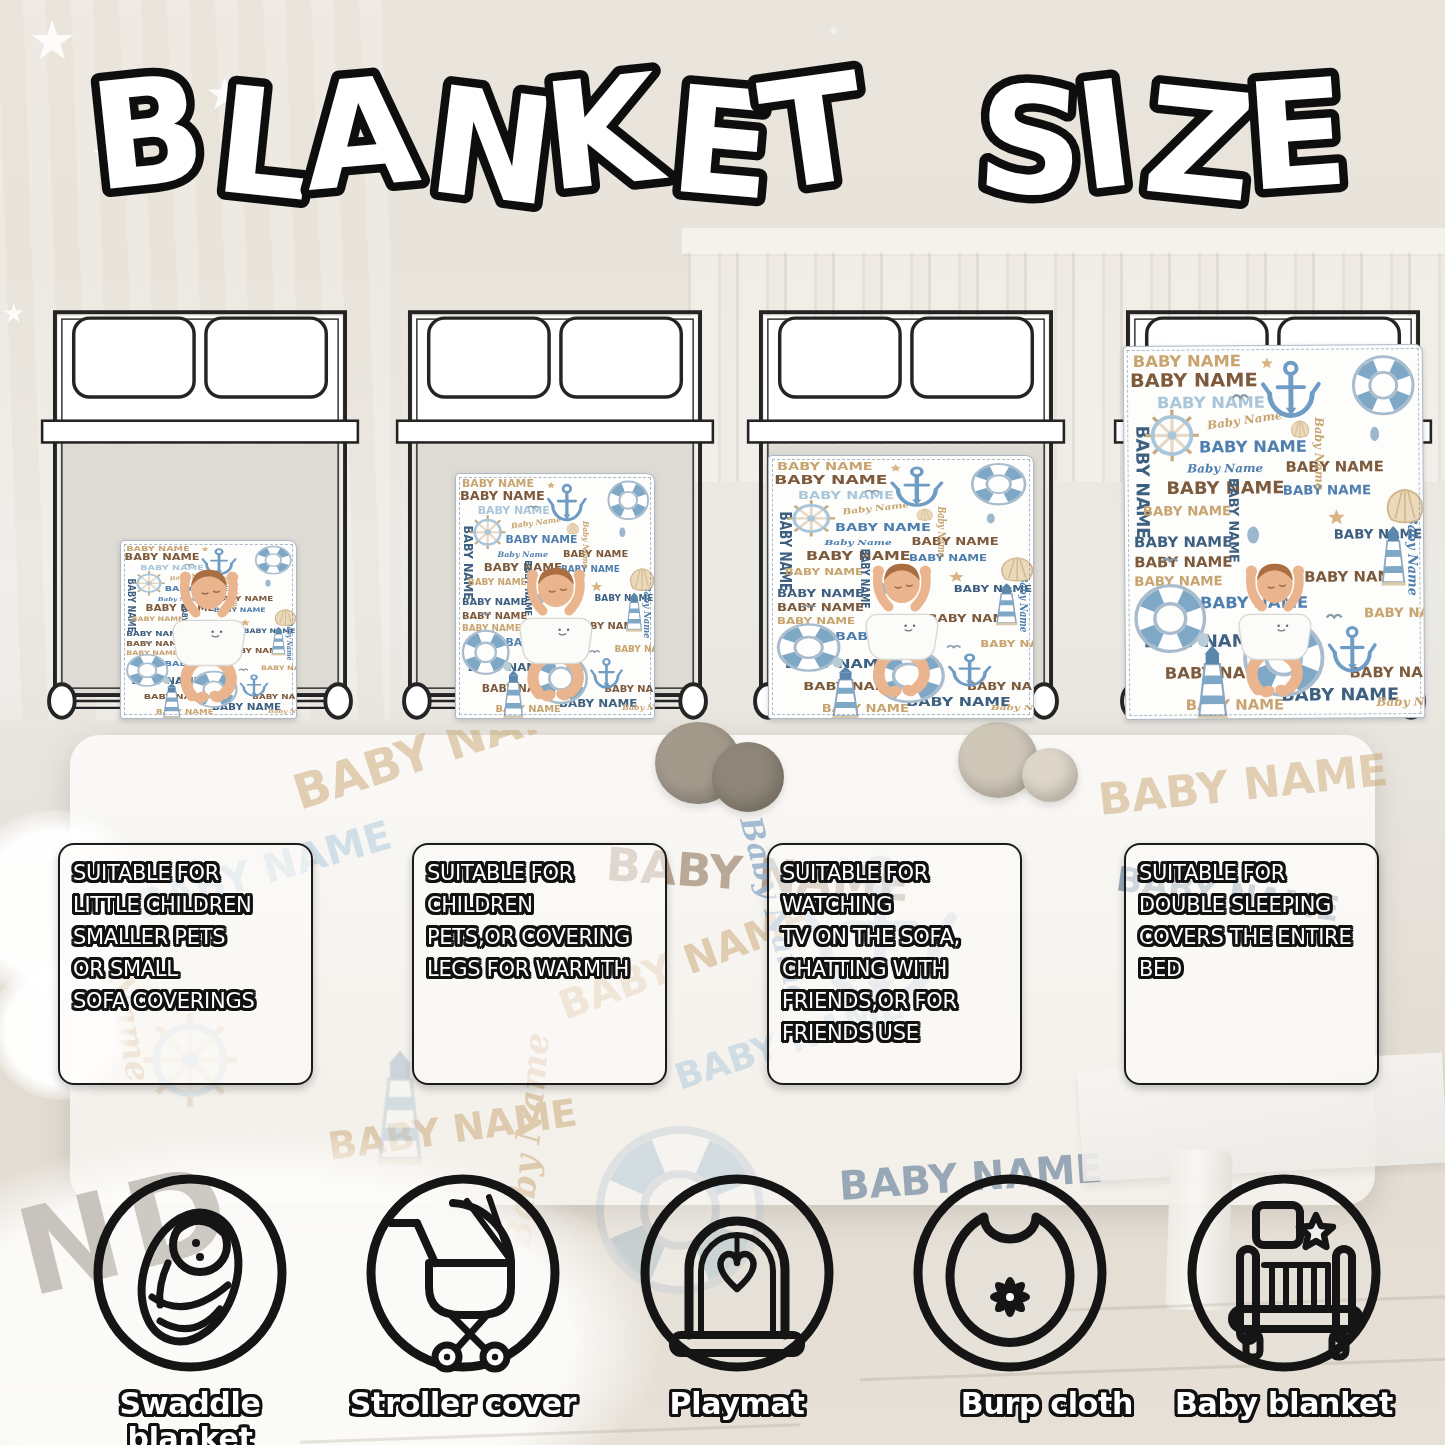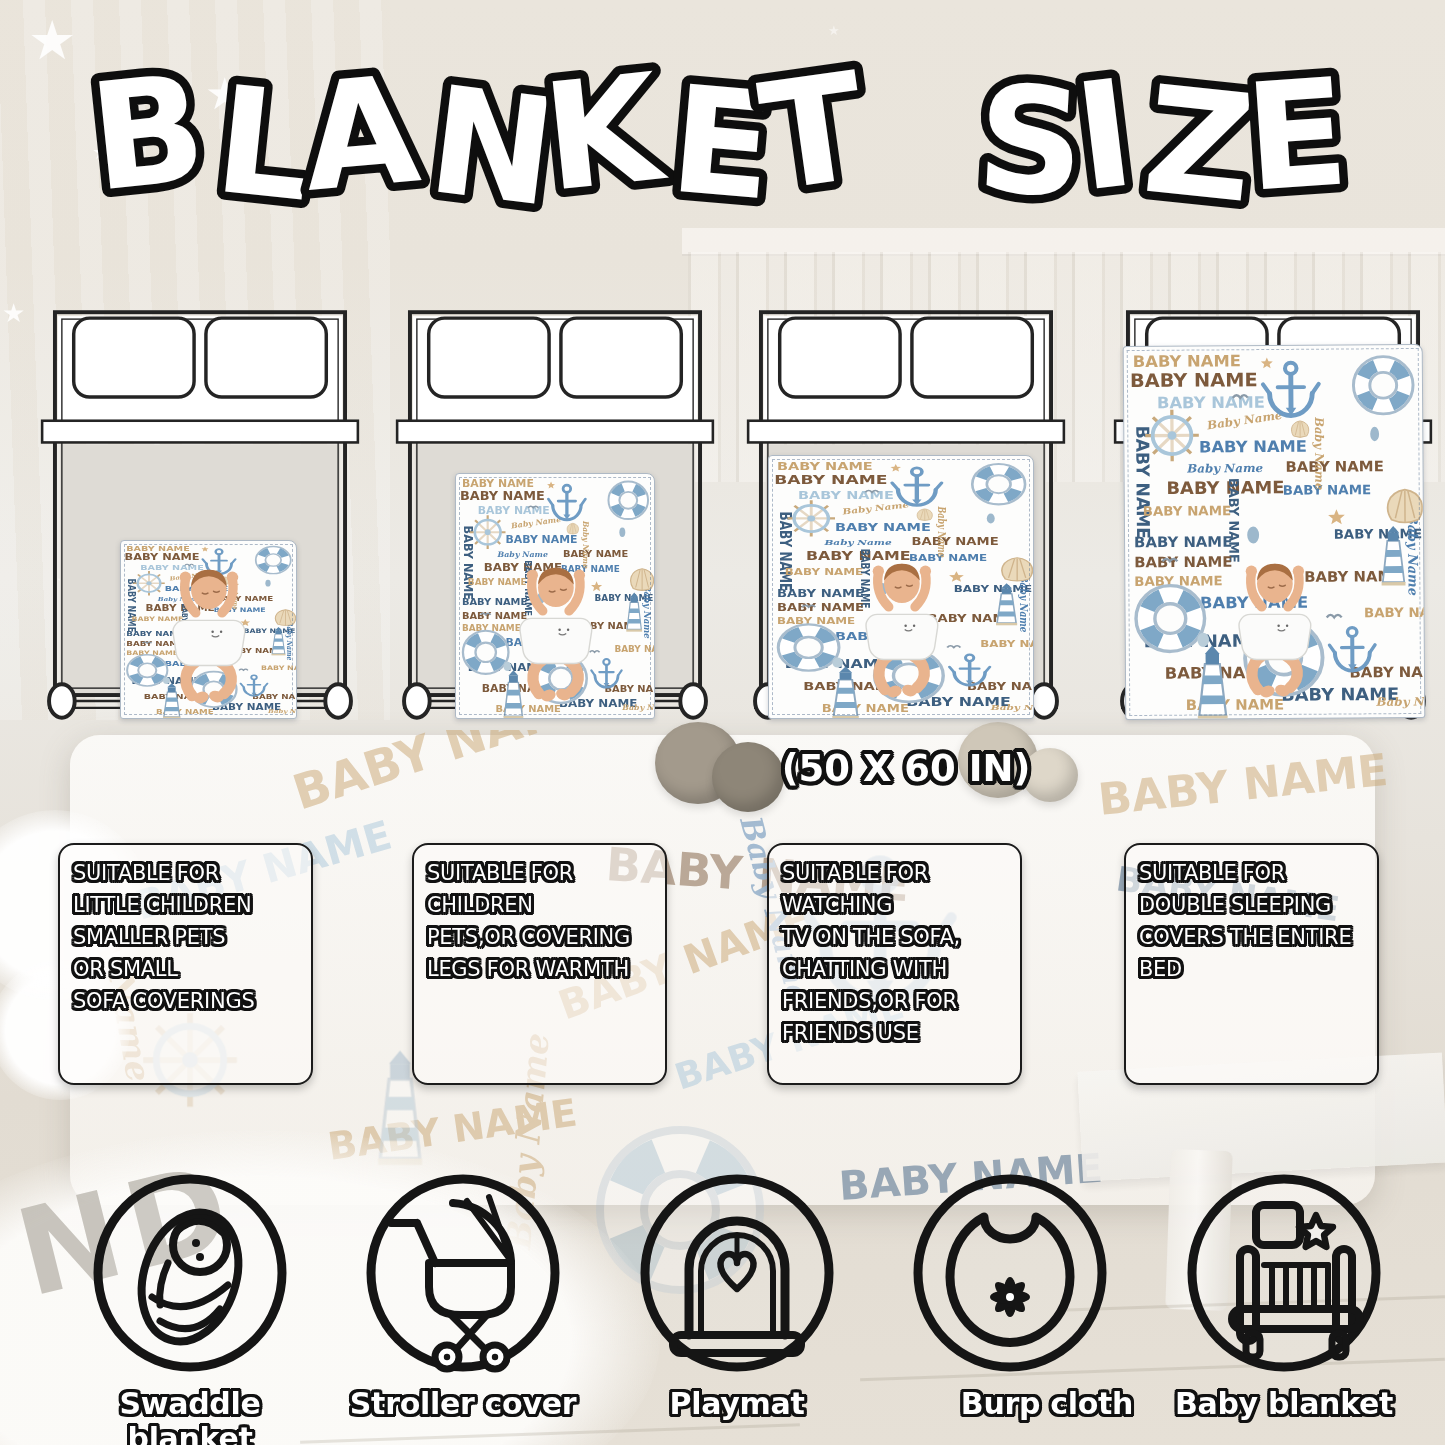--- a/index.html
+++ b/index.html
@@ -281,21 +281,20 @@
           <use href="#bed-art"></use>
         </svg>
       <div class="blanket">
         <svg viewBox="0 0 200 260" preserveAspectRatio="none">
             <use href="#blanket-art"></use>
           </svg>
       </div>
       <svg class="baby" viewBox="0 0 100 150">
           <use href="#baby-art"></use>
         </svg>
-      <div class="size-label otl otl-l">(50 X 60 IN)</div>
     </div>
 
     <div class="panel pnl3">
       <svg class="bed" viewBox="0 0 300 410">
           <use href="#bed-art"></use>
         </svg>
       <div class="blanket">
         <svg viewBox="0 0 200 260" preserveAspectRatio="none">
             <use href="#blanket-art"></use>
           </svg>

